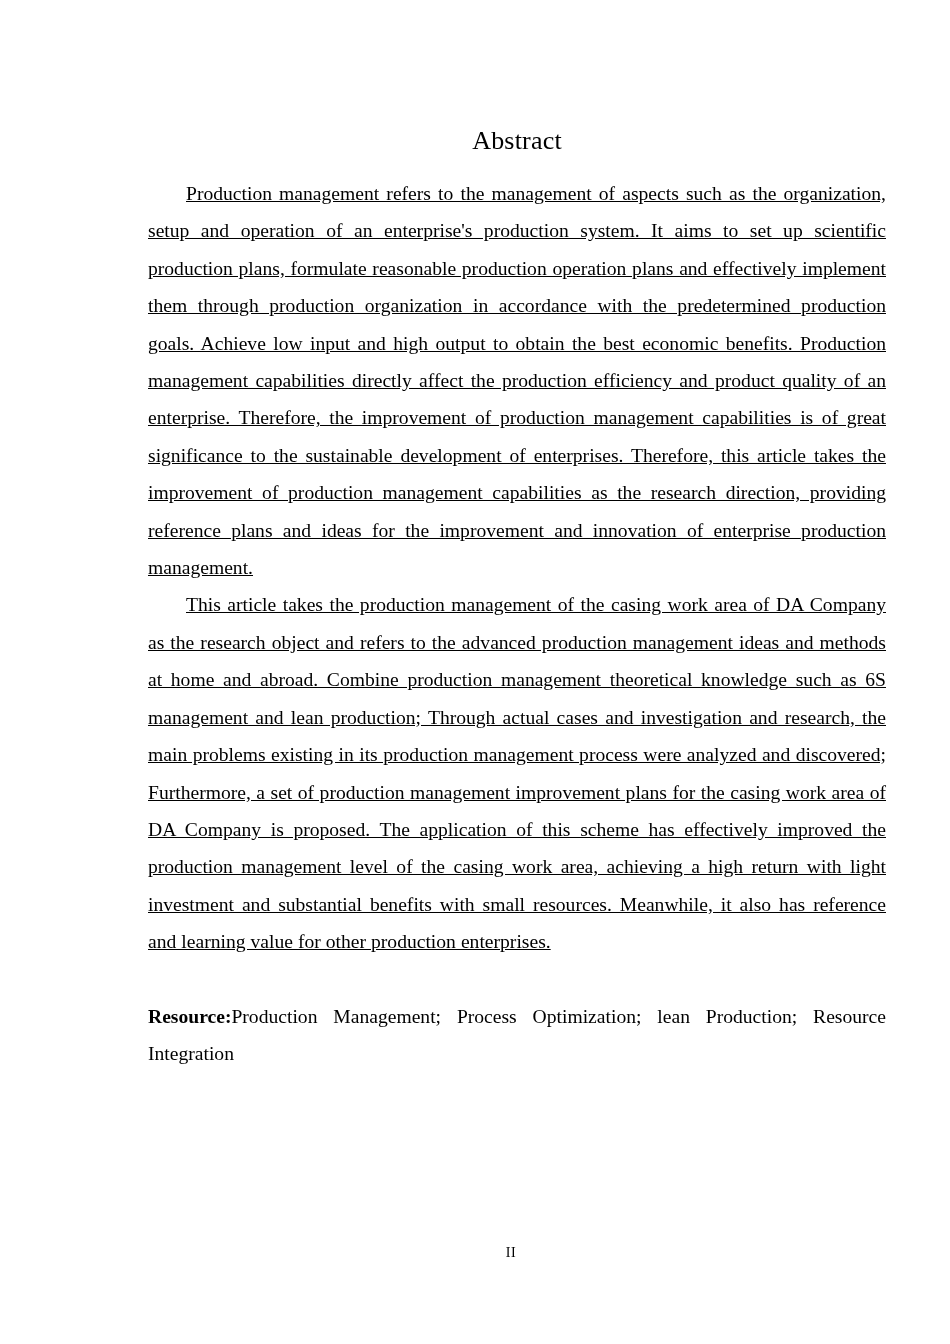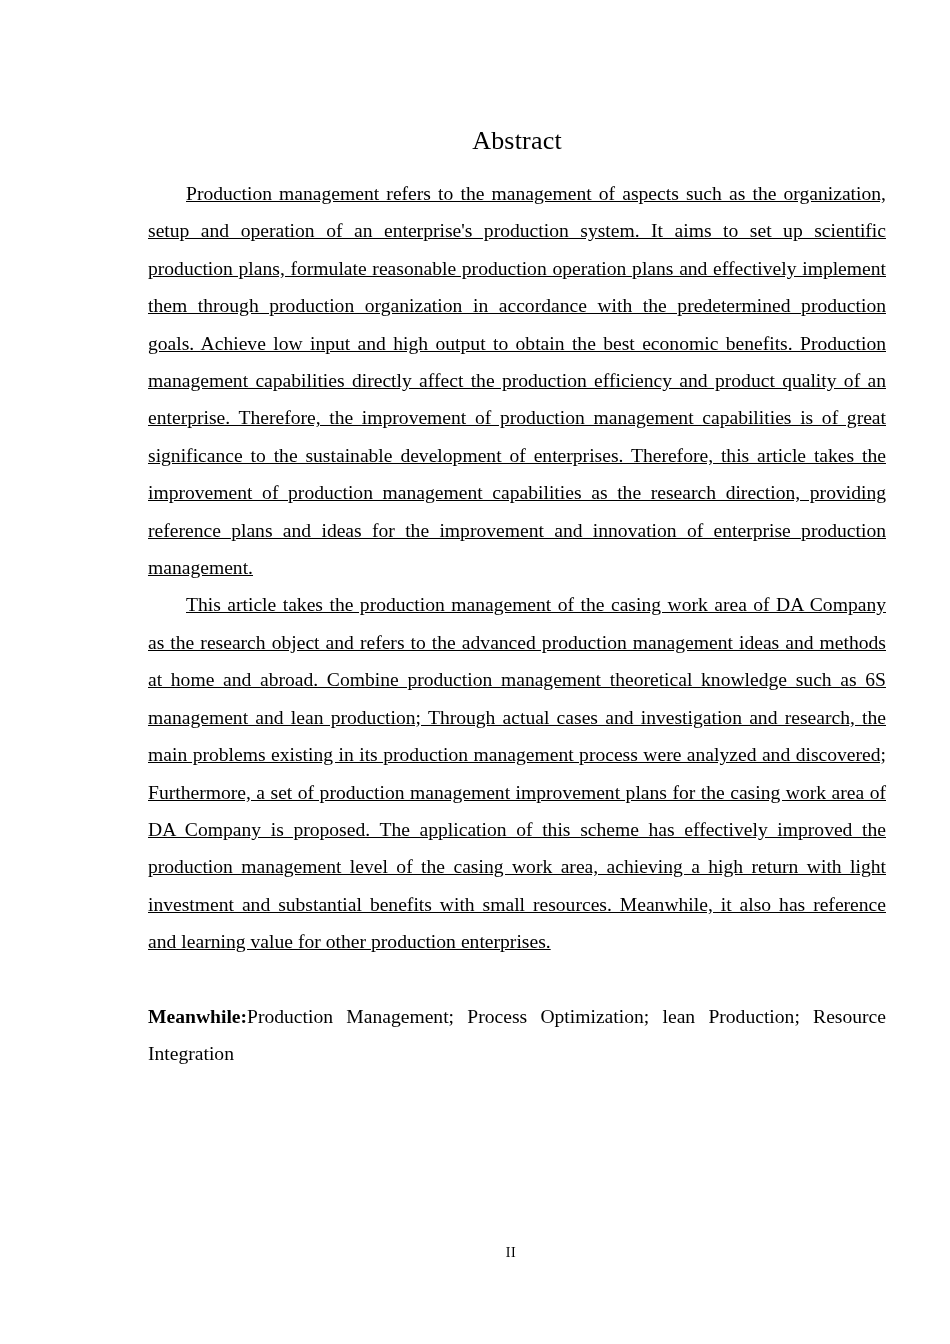--- a/index.html
+++ b/index.html
@@ -79,19 +79,19 @@
 <div class="page">
 
   <div class="content">
 
     <h1 class="doc-title">Abstract</h1>
 
     <p class="body-para first">Production management refers to the management of aspects such as the organization, setup and operation of an enterprise's production system. It aims to set up scientific production plans, formulate reasonable production operation plans and effectively implement them through production organization in accordance with the predetermined production goals. Achieve low input and high output to obtain the best economic benefits. Production management capabilities directly affect the production efficiency and product quality of an enterprise. Therefore, the improvement of production management capabilities is of great significance to the sustainable development of enterprises. Therefore, this article takes the improvement of production management capabilities as the research direction, providing reference plans and ideas for the improvement and innovation of enterprise production management.</p>
 
     <p class="body-para">This article takes the production management of the casing work area of DA Company as the research object and refers to the advanced production management ideas and methods at home and abroad. Combine production management theoretical knowledge such as 6S management and lean production; Through actual cases and investigation and research, the main problems existing in its production management process were analyzed and discovered; Furthermore, a set of production management improvement plans for the casing work area of DA Company is proposed. The application of this scheme has effectively improved the production management level of the casing work area, achieving a high return with light investment and substantial benefits with small resources. Meanwhile, it also has reference and learning value for other production enterprises.</p>
 
-    <p class="keywords"><span class="keywords-label">Meanwhile:</span><span class="keywords-value">Production Management; Process Optimization; lean Production; Resource Integration</span></p>
+    <p class="keywords"><span class="keywords-label">Resource:</span><span class="keywords-value">Production Management; Process Optimization; lean Production; Resource Integration</span></p>
 
   </div>
 
   <div class="page-number">II</div>
 
 </div>
 
 </body></html>

